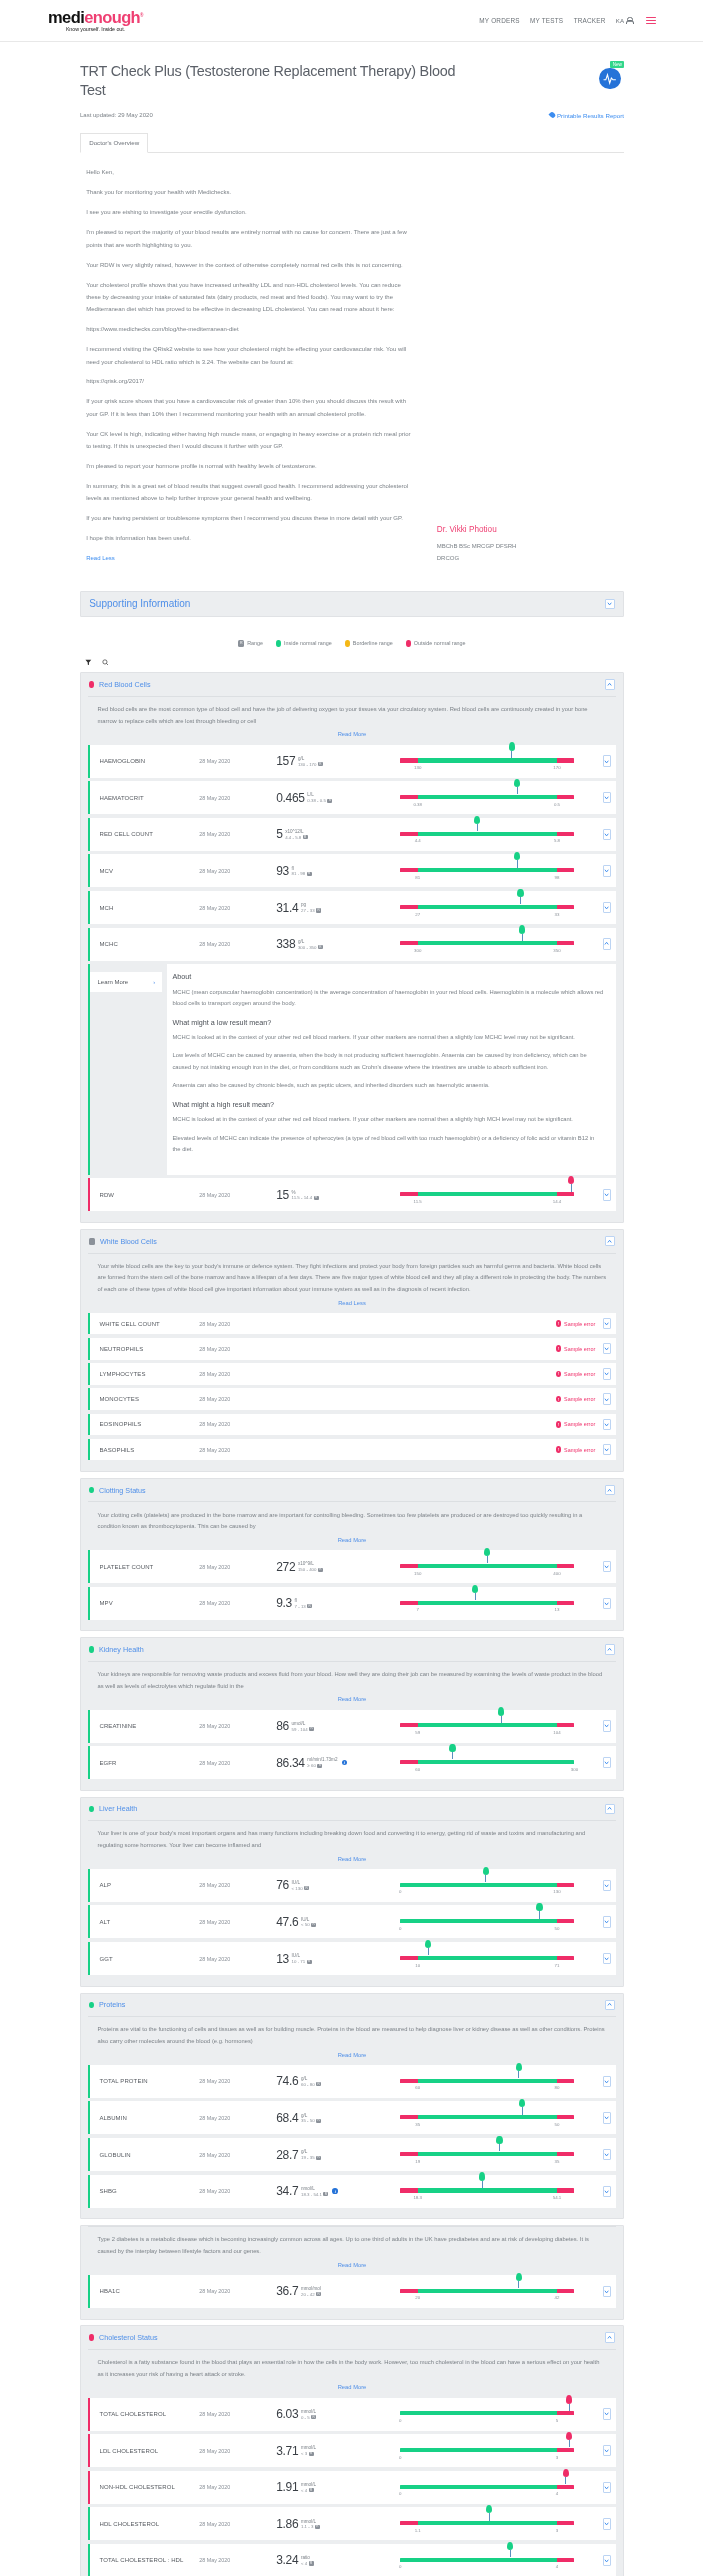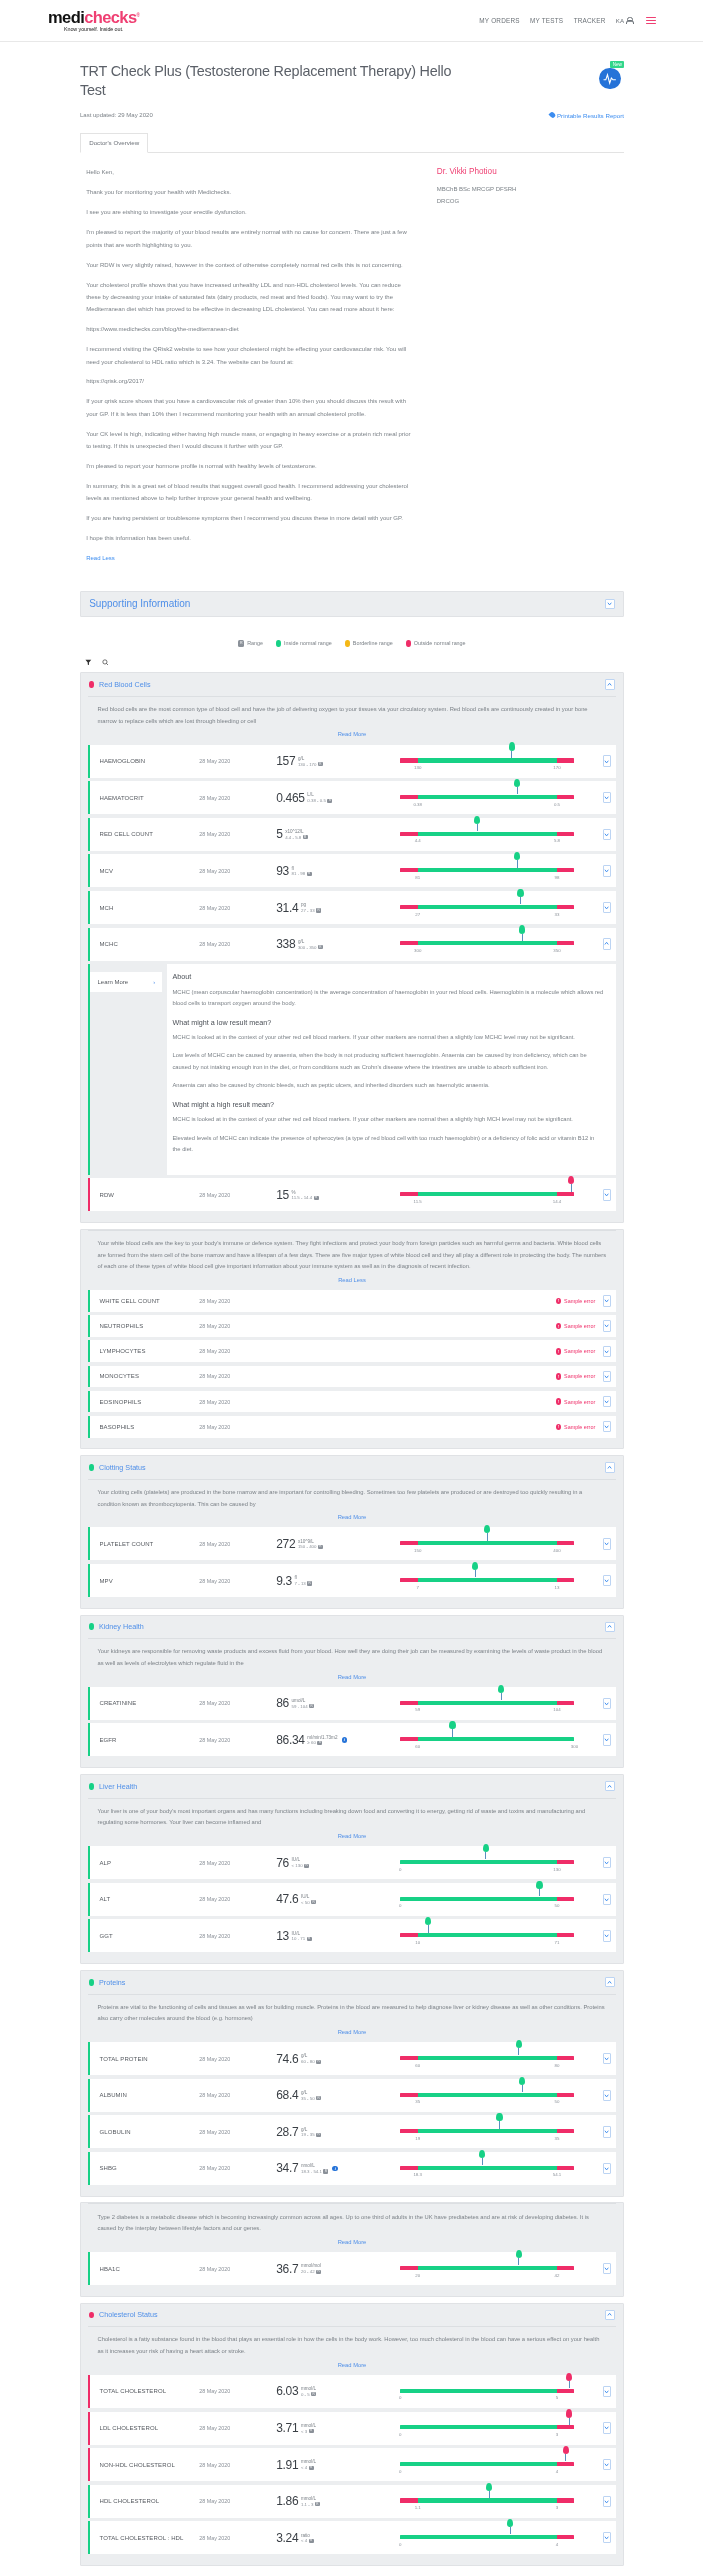--- a/index.html
+++ b/index.html
@@ -55,21 +55,21 @@
 
   
   .tabs{ margin-top:14.4px; border-bottom:0.5px solid #e3e3e3; display:flex;}
   .tab{
     font-size:6.2px; color:#6b7077; padding:5.2px 8.2px;
     border:0.5px solid #e3e3e3; border-bottom:0.5px solid #fff;
     background:#fff; margin-bottom:-0.5px;
   }
 
   
-  .letter{ display:flex; gap:20.6px; padding:13.4px 0 0 6.2px; }
+  .letter{ display:flex; gap:20.6px; padding:13.4px 0 0 6.2px;align-items:flex-end; }
   .letter-body{ width:330px; font-size:6px; line-height:2.05; color:#7b8187;}
   .letter-body p{ margin-bottom:7.7px;}
   .doctor{ width:118px; padding-top:1px;}
   .doc-name{ color:#ef3f72; font-size:8.2px; margin-bottom:6.2px;}
   .doc-quals{ font-size:6px; color:#7b8187; line-height:2.05;}
   .read-less{ color:#3c8df0; font-size:6px; text-decoration:none;}
 
   
   .supporting{
     margin-top:26px; background:#eceef0; border:0.5px solid #e0e2e5;
@@ -151,21 +151,21 @@
   .lm-gutter{ width:2.1px; background:#17d186; }
 </style>
 </head>
 <body>
 
 <div class="wrap">
 
   <header class="site-header">
     <div class="hdr-inner">
       <div class="logo">
-        <div class="lg1"><span class="k1">medi</span><span class="k2">checks</span><span class="reg">®</span></div>
+        <div class="lg1"><span class="k1">medi</span><span class="k2">enough</span><span class="reg">®</span></div>
         <div class="tag">Know yourself. Inside out.</div>
       </div>
       <nav class="nav">
         <a href="#">MY ORDERS</a>
         <a href="#">MY TESTS</a>
         <a href="#">TRACKER</a>
         <span class="acct">
           <span>KA</span>
           <span class="person"></span>
         </span>
@@ -174,21 +174,21 @@
             <i></i>
             <i></i>
           </span>
       </nav>
     </div>
   </header>
 
   <div class="container">
 
     <div class="title-block">
-      <h1 class="page-title">TRT Check Plus (Testosterone Replacement Therapy) Hello Test</h1>
+      <h1 class="page-title">TRT Check Plus (Testosterone Replacement Therapy) Blood Test</h1>
       <div class="badge-wrap">
         <div class="new-badge">New</div>
         <div class="test-circle">
           <svg viewBox="0 0 24 24">
               <polyline points="1,14 5,14 8,5 12,20 15,11 18,14 23,14" fill="none" stroke="#fff" stroke-width="2"></polyline>
             </svg>
         </div>
       </div>
       <div class="meta-row">
         <span class="last-upd">Last updated: 29 May 2020</span>
@@ -528,20 +528,31 @@
                 <span class="chev">
                   <svg viewBox="0 0 12 12">
                     <polyline points="2,4 6,9 10,4"></polyline>
                   </svg>
                 </span>
               </div>
             </div>
           </div>
         </div>
         <div class="panel">
+          <div class="panel-head">
+            <div class="panel-title">
+              <span class="dot grey"></span>
+              <h3>White Blood Cells</h3>
+            </div>
+            <span class="chev">
+              <svg viewBox="0 0 12 12">
+                <polyline points="2,8 6,3 10,8"></polyline>
+              </svg>
+            </span>
+          </div>
           <div class="panel-desc-wrap">
             <p class="panel-desc">Your white blood cells are the key to your body's immune or defence system. They fight infections and protect your body from foreign particles such as harmful germs and bacteria. White blood cells are formed from the stem cell of the bone marrow and have a lifespan of a few days. There are five major types of white blood cell and they all play a different role in protecting the body. The numbers of each one of these types of white blood cell give important information about your immune system as well as in the diagnosis of recent infection.</p>
             <a href="#" class="read-more">Read Less</a>
           </div>
           <div class="rows">
             <div class="row" style="min-height:21.6px">
               <div class="r-name">WHITE CELL COUNT</div>
               <div class="r-date">28 May 2020</div>
               <div class="sample-err">
                 <span class="err-ico">!</span>

